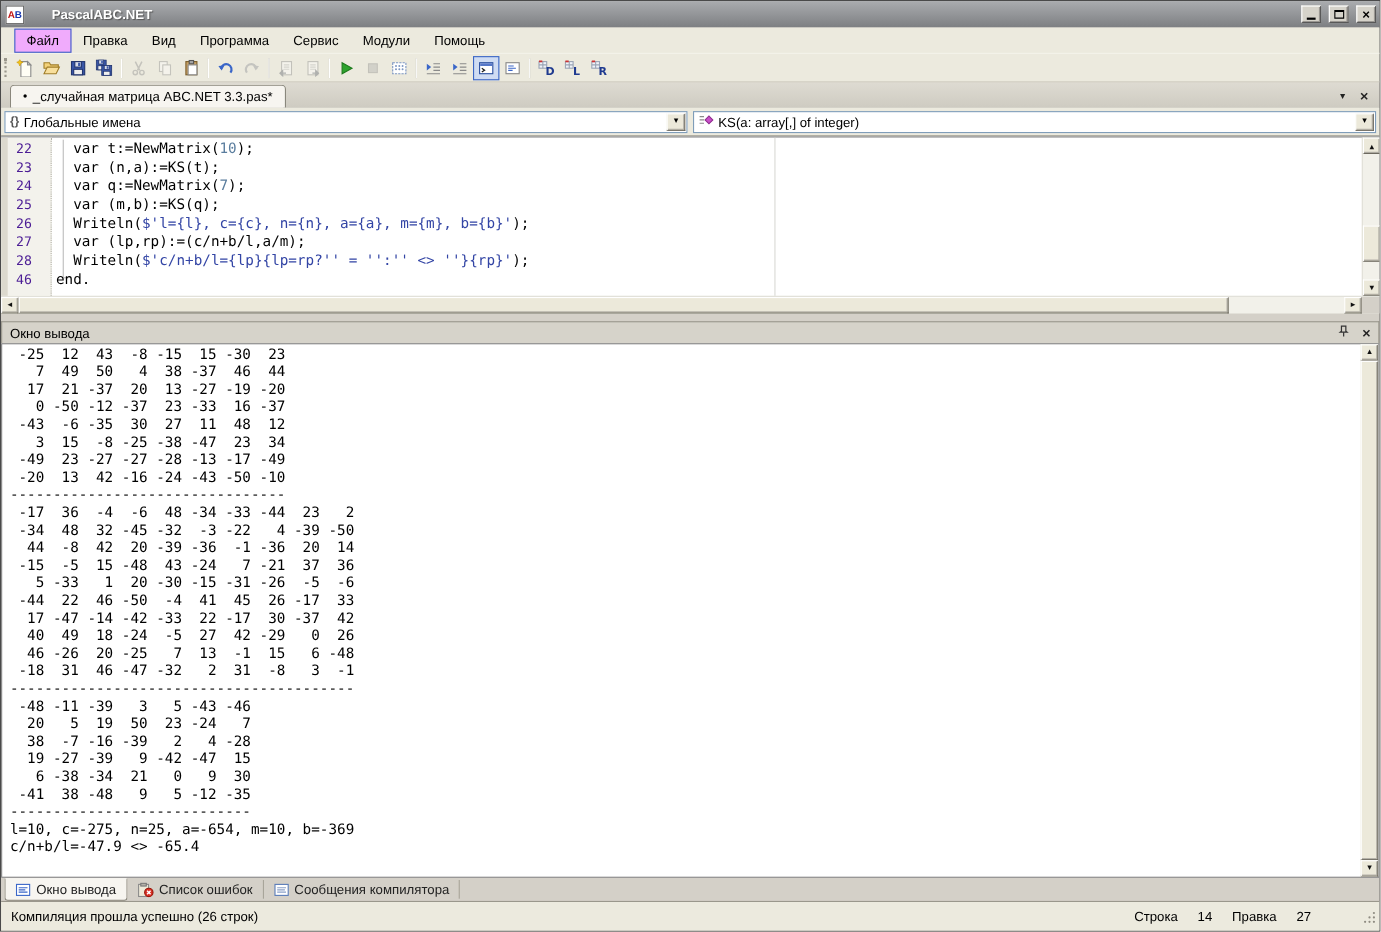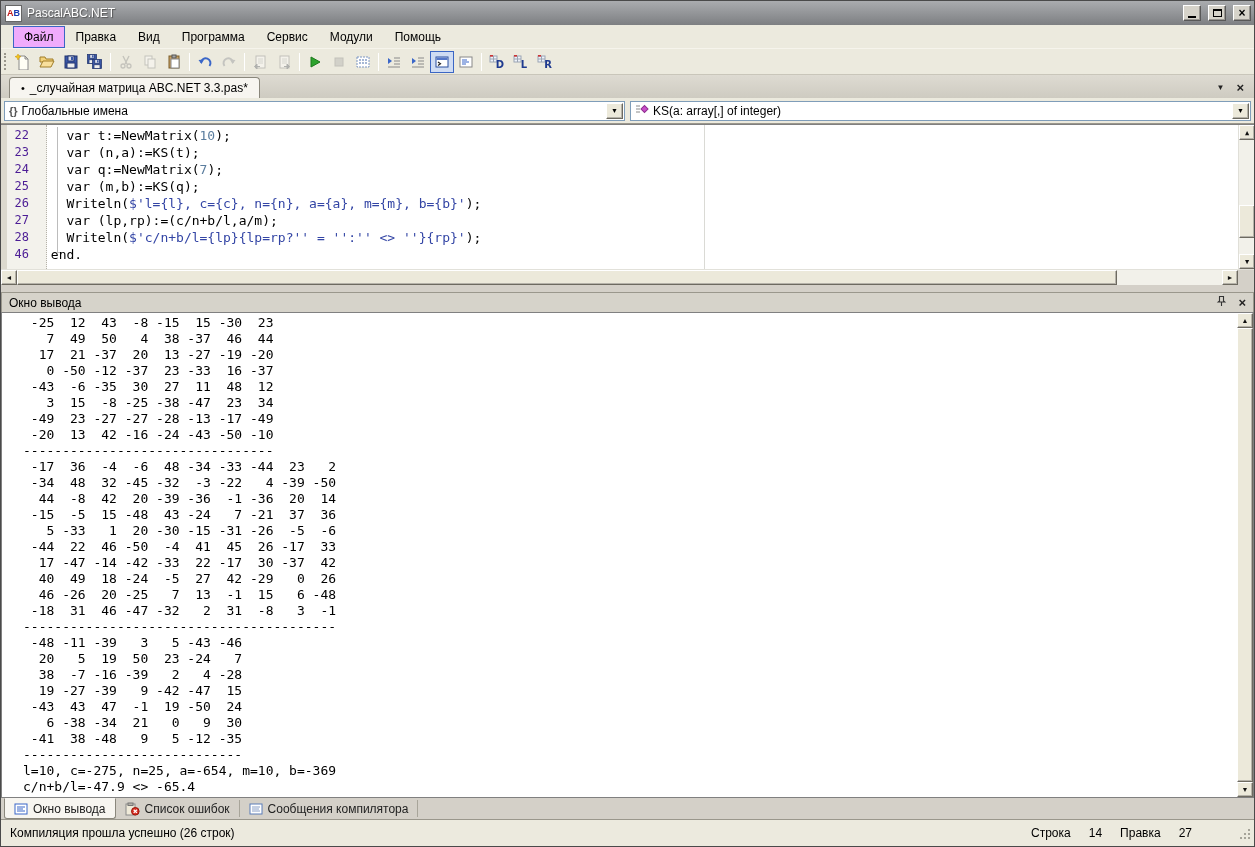--- a/index.html
+++ b/index.html
@@ -8,21 +8,21 @@
     width:1255px; height:847px; position:relative; overflow:hidden;
     font-family:"Liberation Sans", sans-serif; font-size:12px; color:#000;
     background:#d4d0c8;
   }
   .window { position:absolute; inset:0; border:1px solid #4a4a4a; display:flex; flex-direction:column; background:#d4d0c8; }
 
   
   .titlebar { flex:0 0 24px; background:linear-gradient(#aaacaf,#7d7f82); display:flex; align-items:center; padding:0 3px 0 4px; gap:5px; }
   .app-icon { width:17px; height:17px; background:#fff; border:1px solid #666; display:flex; align-items:center; justify-content:center; font-size:9px; font-weight:bold; line-height:1; }
   .app-icon .a { color:#c01818; } .app-icon .b { color:#1838b0; }
-  .title-text { color:#fff; font-weight:normal; flex:1; text-shadow:1px 1px 1px #555; }
+  .title-text { color:#fff; font-weight:bold; flex:1; text-shadow:1px 1px 1px #555;margin-left:20px; }
   .wbtn { width:18px; height:16px; background:#d6d3ca; border:1px solid; border-color:#ffffff #585858 #585858 #ffffff; box-shadow:inset -1px -1px 0 #9a9792; display:flex; align-items:center; justify-content:center; margin-left:2px; }
   .glyph-min { width:8px; height:2px; background:#000; margin-top:8px; }
   .glyph-max { width:9px; height:8px; border:1px solid #000; border-top-width:2px; }
   .glyph-close { font-size:12px; font-weight:bold; line-height:1; }
 
   
   .menubar { flex:0 0 24px; background:#eceade; display:flex; align-items:center; padding-left:2px; border-bottom:1px solid #f6f4ec; }
   .menu-item { padding:3px 10px; border:1px solid transparent; }
   .menu-item.active { background:#f0abfc; border:1px solid #3b66c4;margin-left:10px; }
 
@@ -74,21 +74,21 @@
   .htrack { flex:1; }
   .hcorner { width:16px; background:#d4d0c8; }
 
   
   .splitter { flex:0 0 7px; background:#d4d0c8; }
   .outhead { flex:0 0 20px; background:#d6d3ca; border:1px solid #9a978c; border-bottom:none; display:flex; align-items:center; padding:0 7px; }
   .oh-btns { margin-left:auto; display:flex; align-items:center; gap:11px; }
   .oh-close { font-size:13px; font-weight:bold; line-height:1; color:#222; }
   .outbody { flex:1 1 auto; background:#fff; border:1px solid #808080; position:relative; overflow:hidden; }
   .out-lines { position:absolute; left:0; top:2px; right:17px; font-family:"DejaVu Sans Mono", monospace; font-size:13px; }
-  .out-line { height:16px; line-height:16px; white-space:pre; padding-left:21px; }
+  .out-line { height:16px; line-height:16px; white-space:pre; padding-left:7px; }
 
   
   .btabs { flex:0 0 21px; background:#d4d0c8; display:flex; align-items:stretch; padding-left:3px; }
   .btab { display:flex; align-items:center; gap:5px; padding:0 9px; color:#222; border-right:1px solid #a8a59a; margin:2px 0; }
   .btab.active { background:#f7f5f0; border:1px solid #8a877c; border-top:1px solid #f7f5f0; border-radius:0 0 3px 3px; margin:0; }
   .btab svg { display:block; }
 
   
   .statusbar { flex:0 0 27px; background:#eceade; border-top:1px solid #9a978c; display:flex; align-items:center; padding:0 9px; position:relative; }
   .sb-right { position:absolute; right:62px; display:flex; gap:18px; }
@@ -457,21 +457,20 @@
         <div class="out-line"> -44  22  46 -50  -4  41  45  26 -17  33</div>
         <div class="out-line">  17 -47 -14 -42 -33  22 -17  30 -37  42</div>
         <div class="out-line">  40  49  18 -24  -5  27  42 -29   0  26</div>
         <div class="out-line">  46 -26  20 -25   7  13  -1  15   6 -48</div>
         <div class="out-line"> -18  31  46 -47 -32   2  31  -8   3  -1</div>
         <div class="out-line">----------------------------------------</div>
         <div class="out-line"> -48 -11 -39   3   5 -43 -46</div>
         <div class="out-line">  20   5  19  50  23 -24   7</div>
         <div class="out-line">  38  -7 -16 -39   2   4 -28</div>
         <div class="out-line">  19 -27 -39   9 -42 -47  15</div>
-        <div class="out-line"> -43  43  47  -1  19 -50  24</div>
         <div class="out-line">   6 -38 -34  21   0   9  30</div>
         <div class="out-line"> -41  38 -48   9   5 -12 -35</div>
         <div class="out-line">----------------------------</div>
         <div class="out-line">l=10, c=-275, n=25, a=-654, m=10, b=-369</div>
         <div class="out-line">c/n+b/l=-47.9 &lt;&gt; -65.4</div>
       </div>
     <div class="vsb">
       <span class="sb-btn up">▲</span>
       <span class="sb-thumb" style="top:15px;bottom:15px;"></span>
       <span class="sb-btn down">▼</span>

